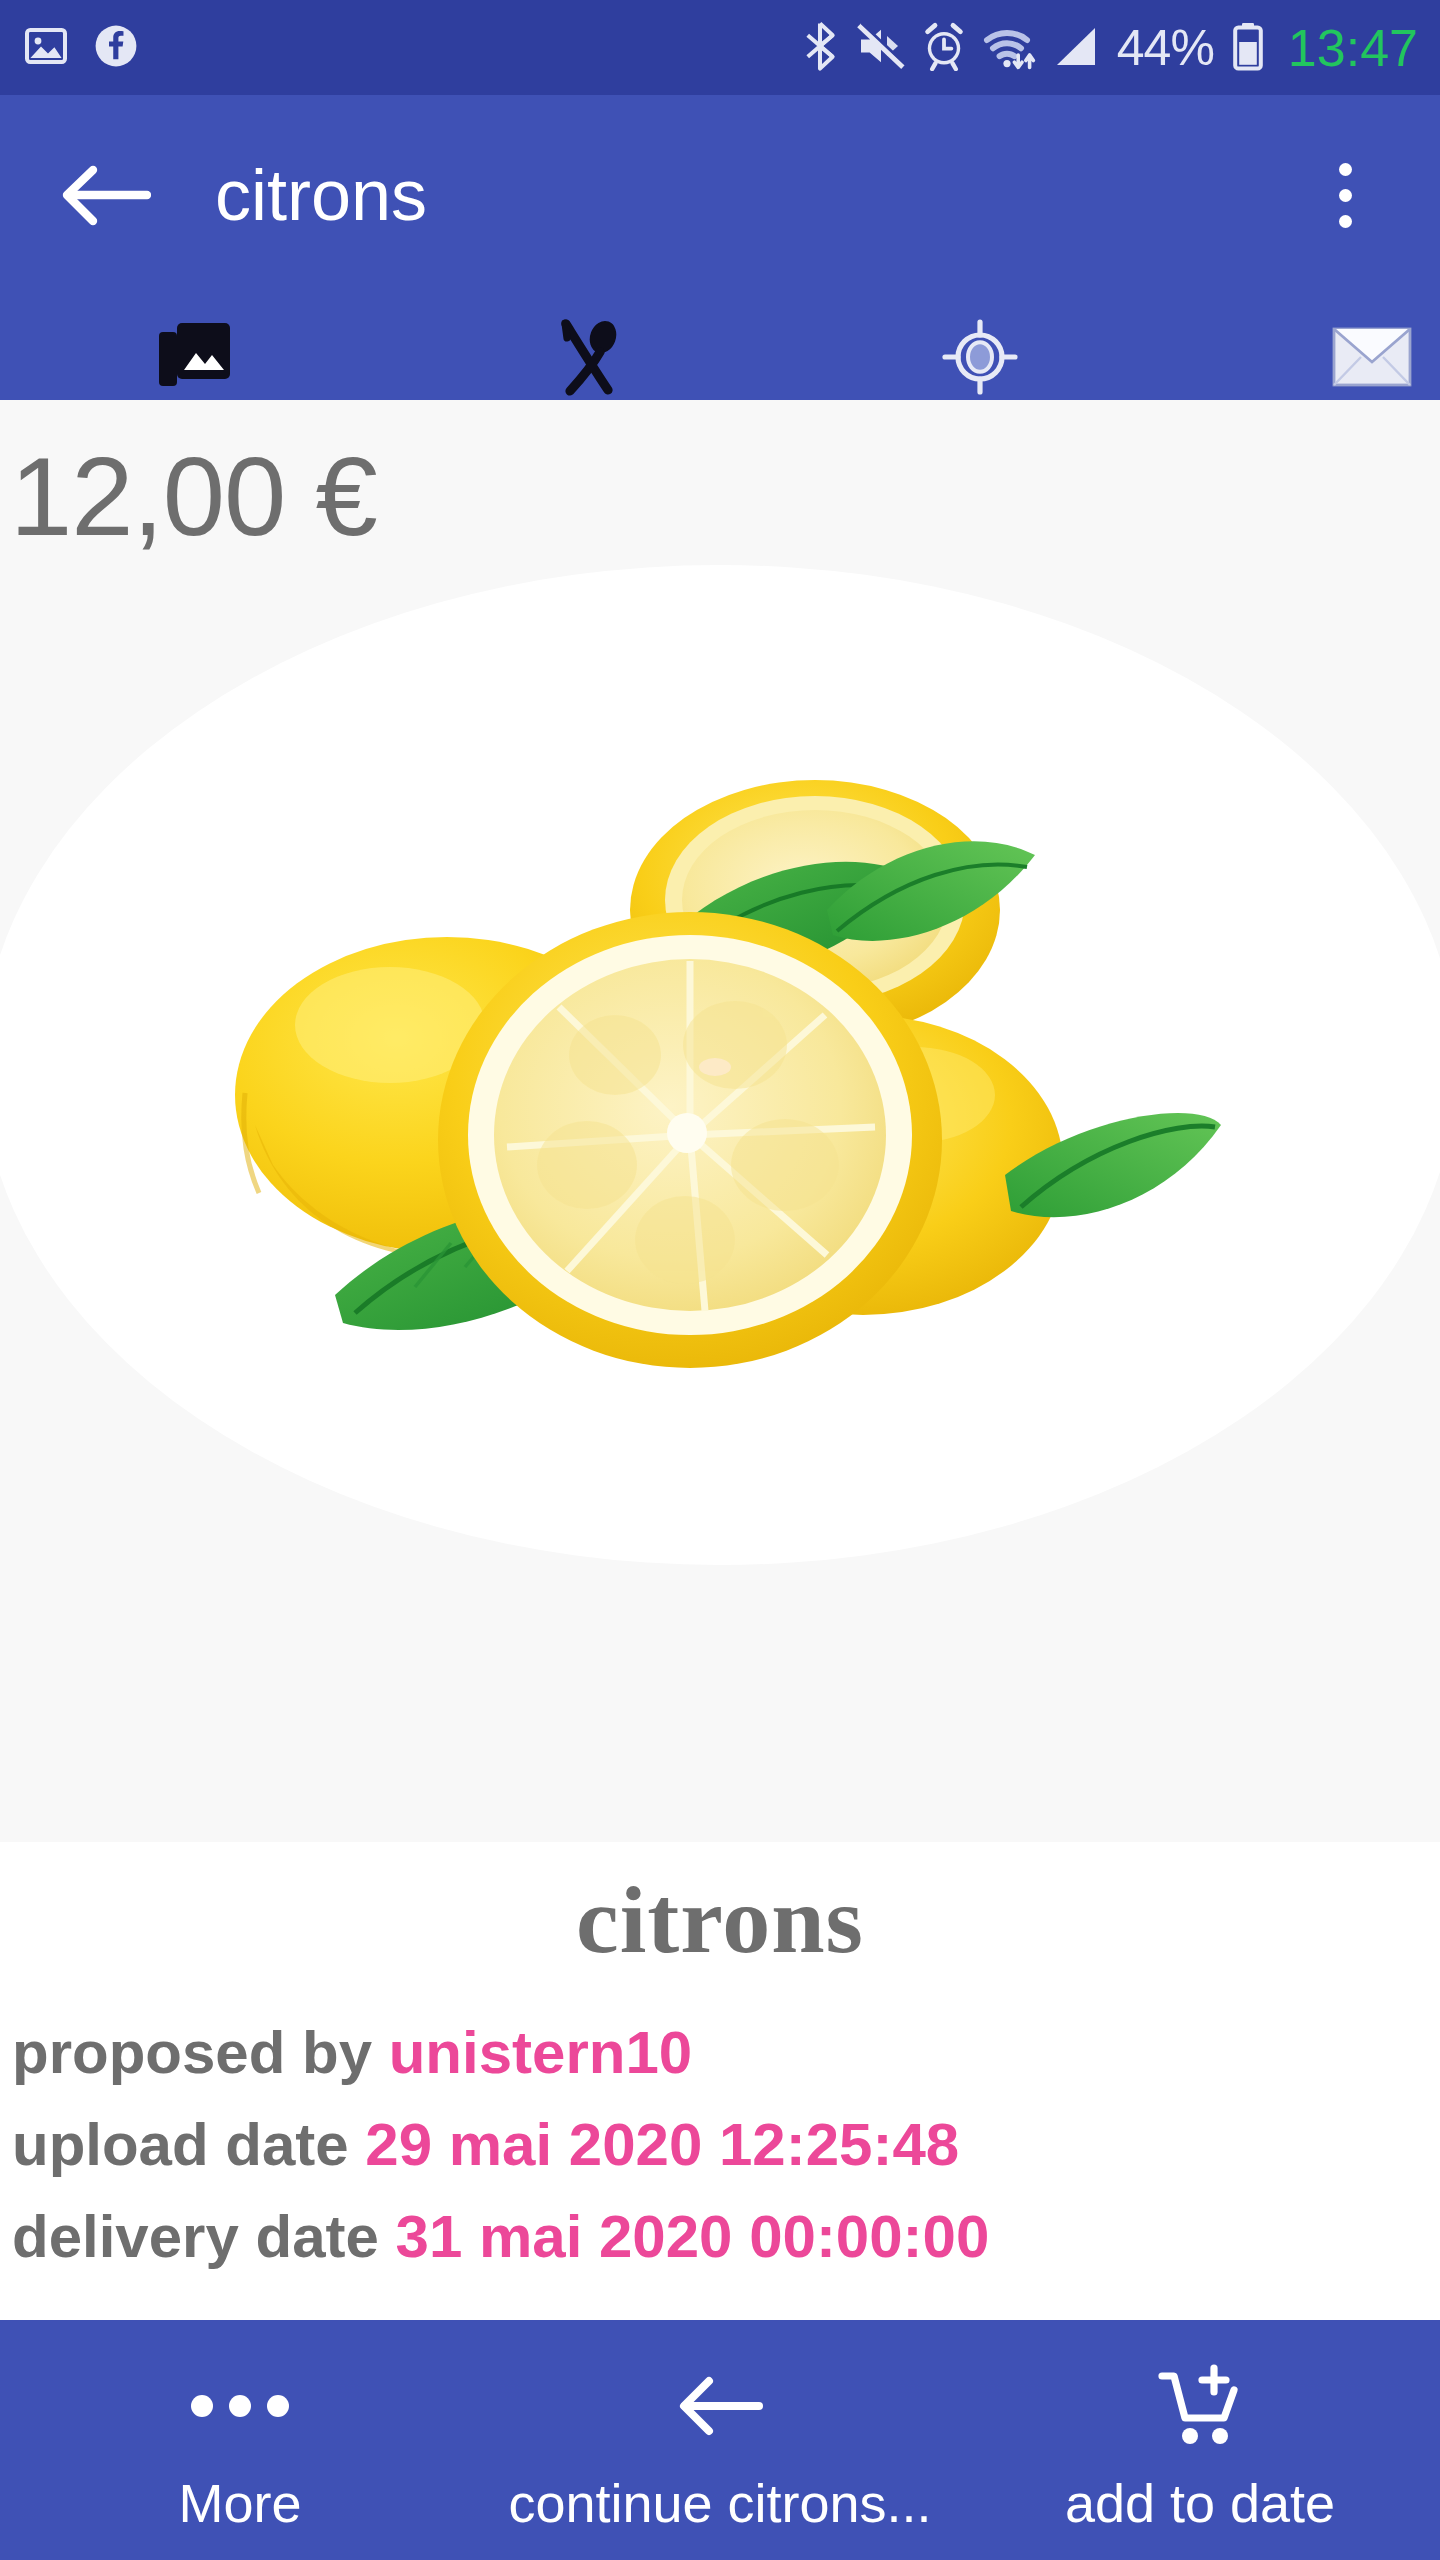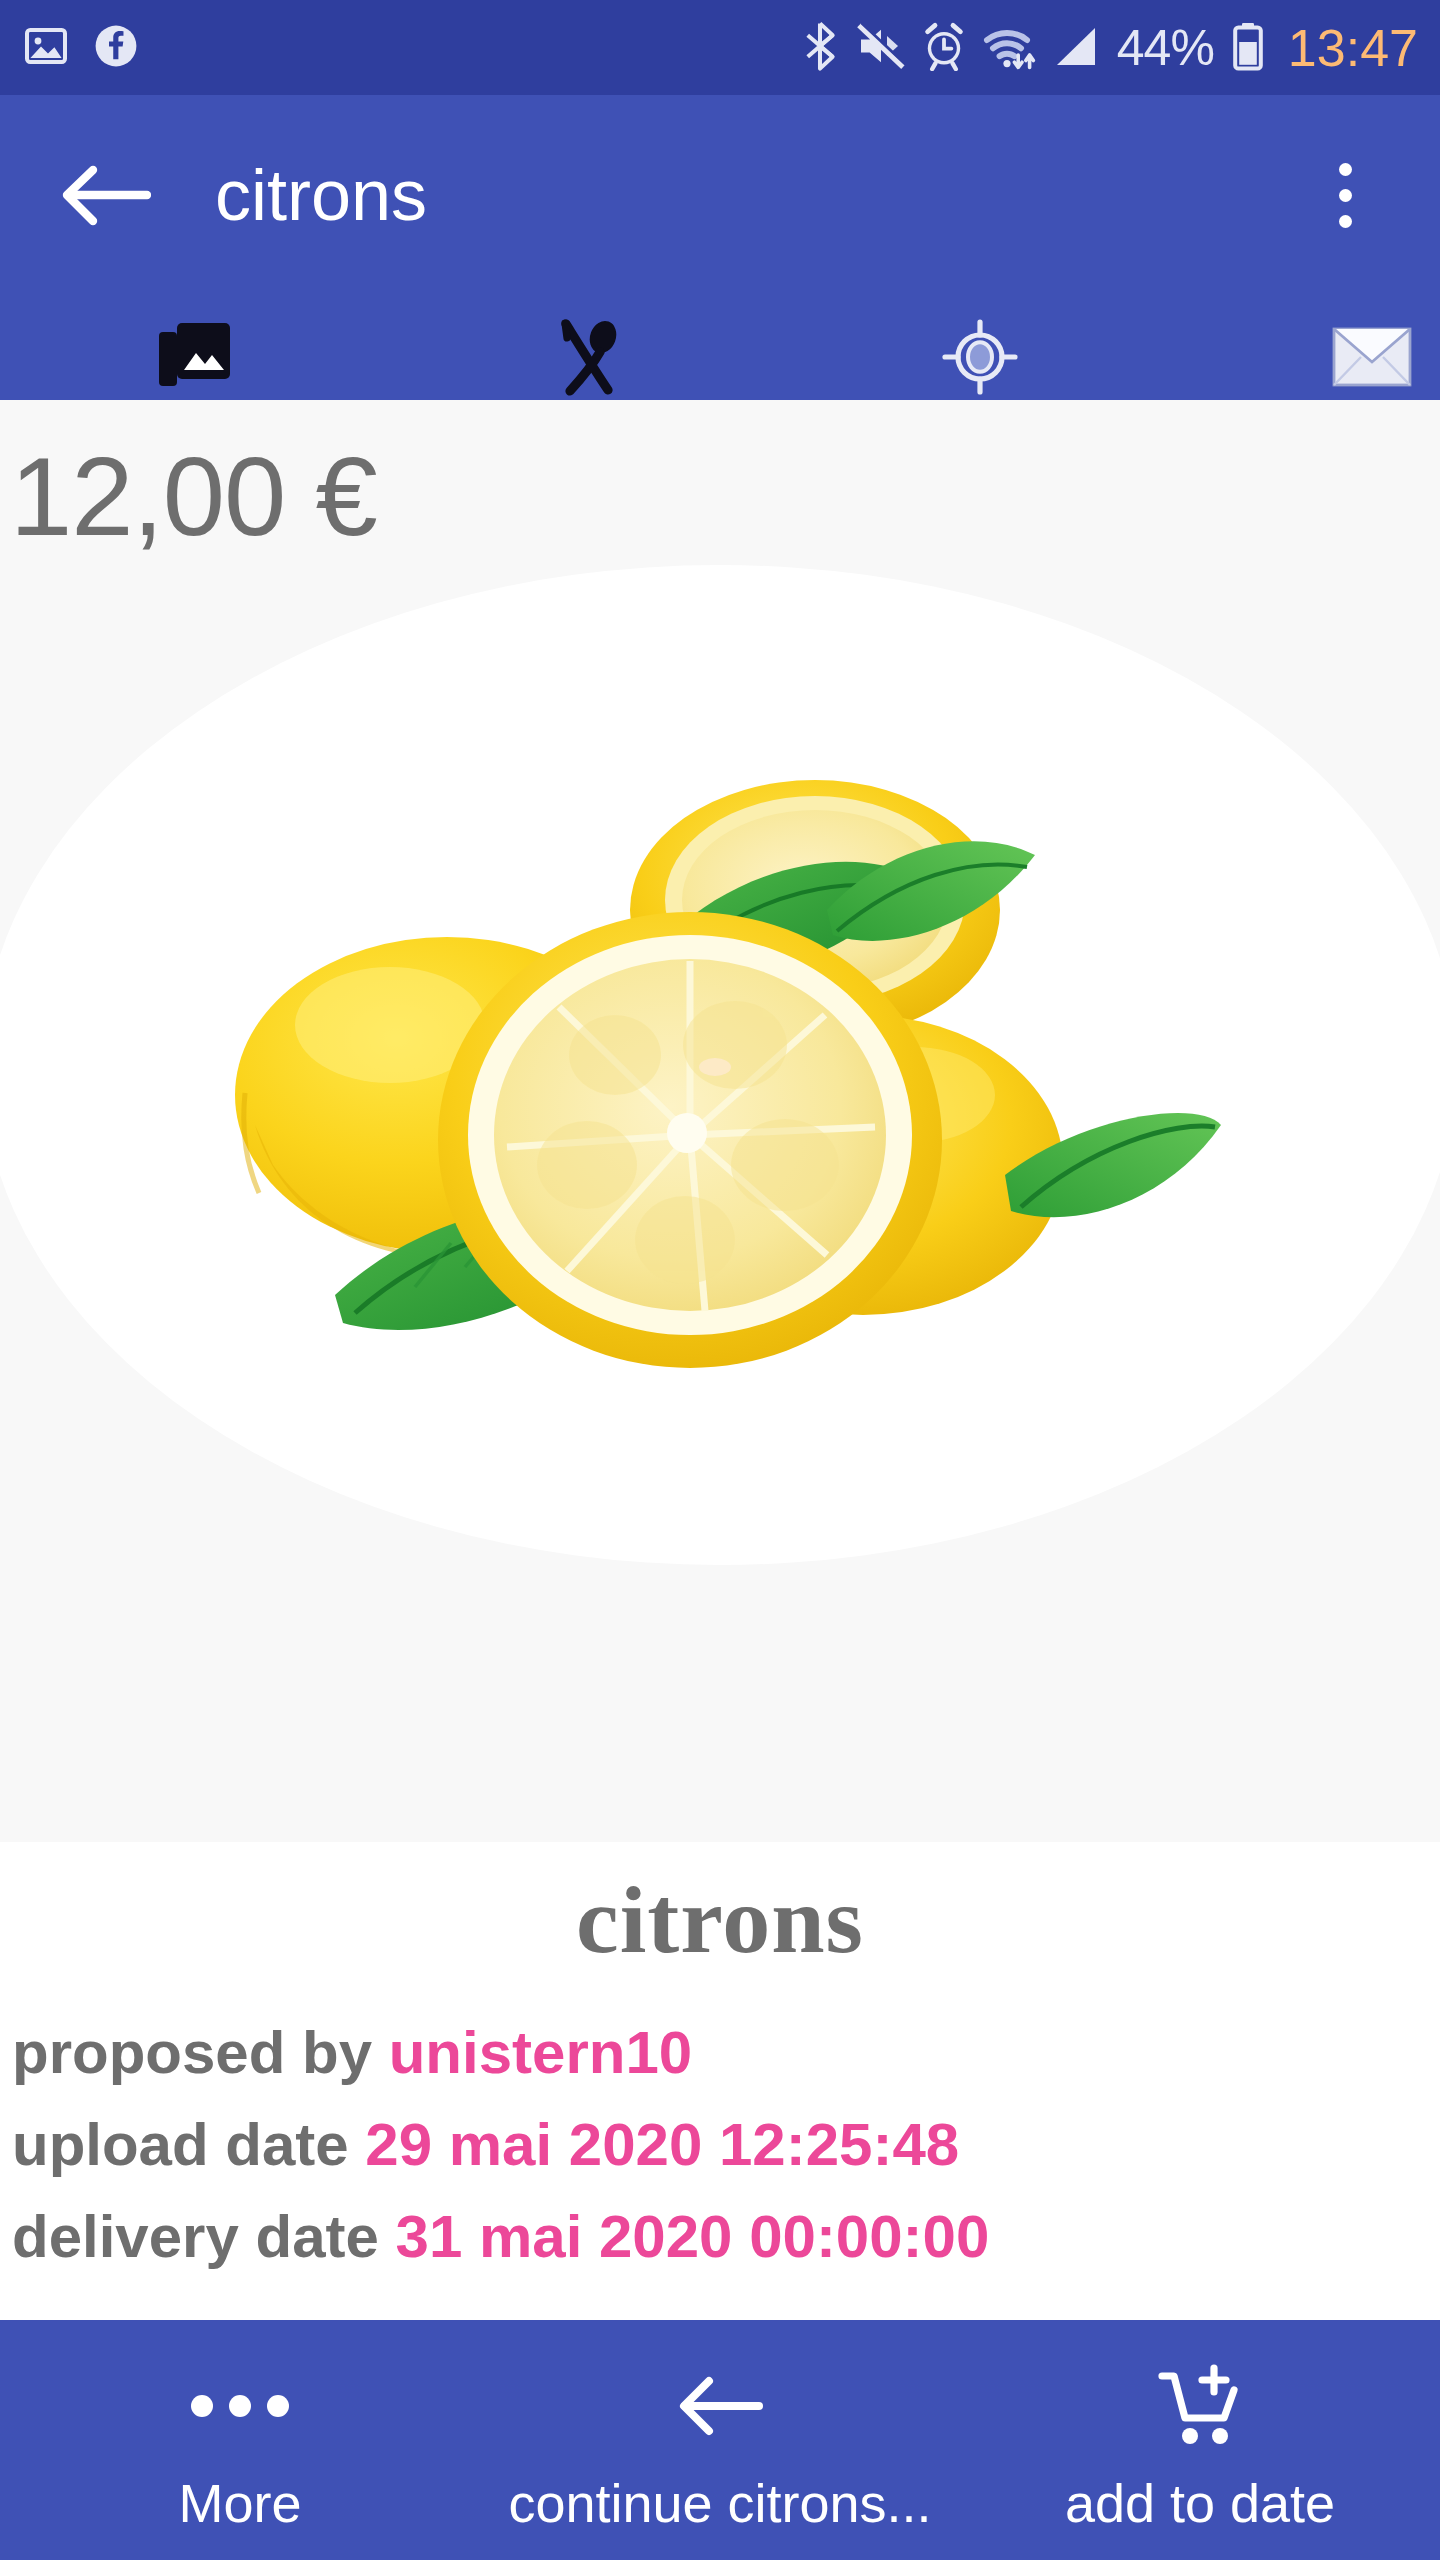--- a/index.html
+++ b/index.html
@@ -19,21 +19,21 @@
     padding:0 22px;
   }
   .sb-left{ display:flex; align-items:center; gap:22px; }
   .sb-right{ display:flex; align-items:center; gap:12px; margin-left:auto; }
   .sb-icon{ display:block; }
   .sb-pct{
     color:#E4E7F5; font-size:50px; letter-spacing:-1px;
     font-family:"Liberation Sans", sans-serif; padding:0 4px;
   }
   .sb-time{
-    color:#fdba74; font-size:52px; letter-spacing:0px; padding-left:10px;
+    color:#22c55e; font-size:52px; letter-spacing:0px; padding-left:10px;
   }
 
   
   .app-bar{
     position:absolute; top:95px; left:0; width:1440px; height:305px;
     background:#3F51B5;
   }
   .app-bar-row{
     position:absolute; top:0; left:0; width:1440px; height:200px;
     display:flex; align-items:center; padding:0 50px;

